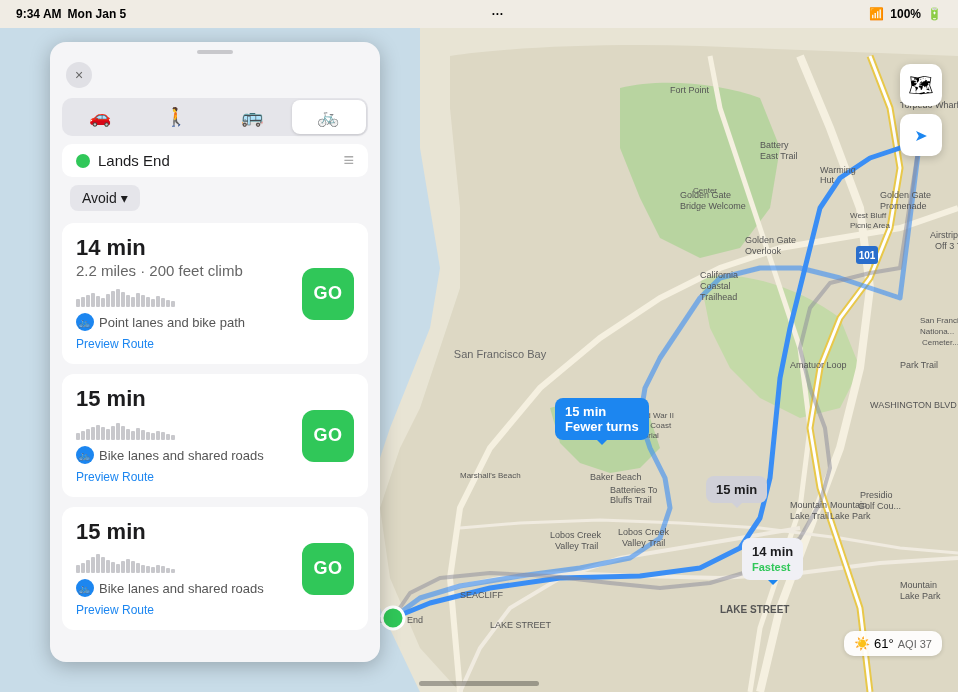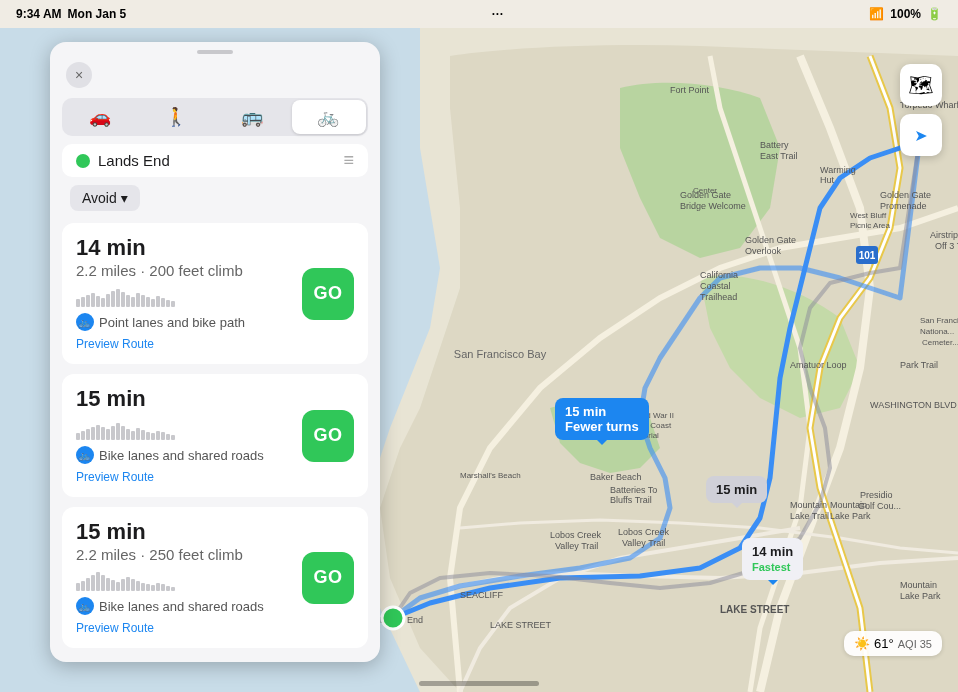--- a/index.html
+++ b/index.html
@@ -457,21 +457,21 @@
     </div>
     <div class="map-control-btn">
       <span style="font-size:16px; color:#1c86f0;">➤</span>
     </div>
   </div>
 
   
   <div class="weather-badge">
     <span>☀️</span>
     <span>61°</span>
-    <span style="color:#666; font-size:11px;">AQI 35</span>
+    <span style="color:#666; font-size:11px;">AQI 37</span>
   </div>
 </div>
 
 <div class="directions-panel">
   <div class="panel-handle"></div>
 
   <div class="panel-header">
     <div class="close-btn">×</div>
   </div>
 
@@ -565,21 +565,20 @@
       <div class="route-type-row">
         <div class="bike-icon">🚲</div>
         <span>Bike lanes and shared roads</span>
       </div>
       <a class="preview-link">Preview Route</a>
       <div class="go-btn">GO</div>
     </div>
 
     <div class="route-card">
       <span class="route-time">15 min</span>
-      <div class="route-details">2.2 miles · 250 feet climb</div>
       <div class="elevation-chart">
         <div class="elev-bar" style="height:8px"></div>
           <div class="elev-bar" style="height:10px"></div>
         <div class="elev-bar" style="height:13px"></div>
           <div class="elev-bar" style="height:16px"></div>
         <div class="elev-bar" style="height:19px"></div>
           <div class="elev-bar" style="height:16px"></div>
         <div class="elev-bar" style="height:13px"></div>
           <div class="elev-bar" style="height:11px"></div>
         <div class="elev-bar" style="height:9px"></div>

